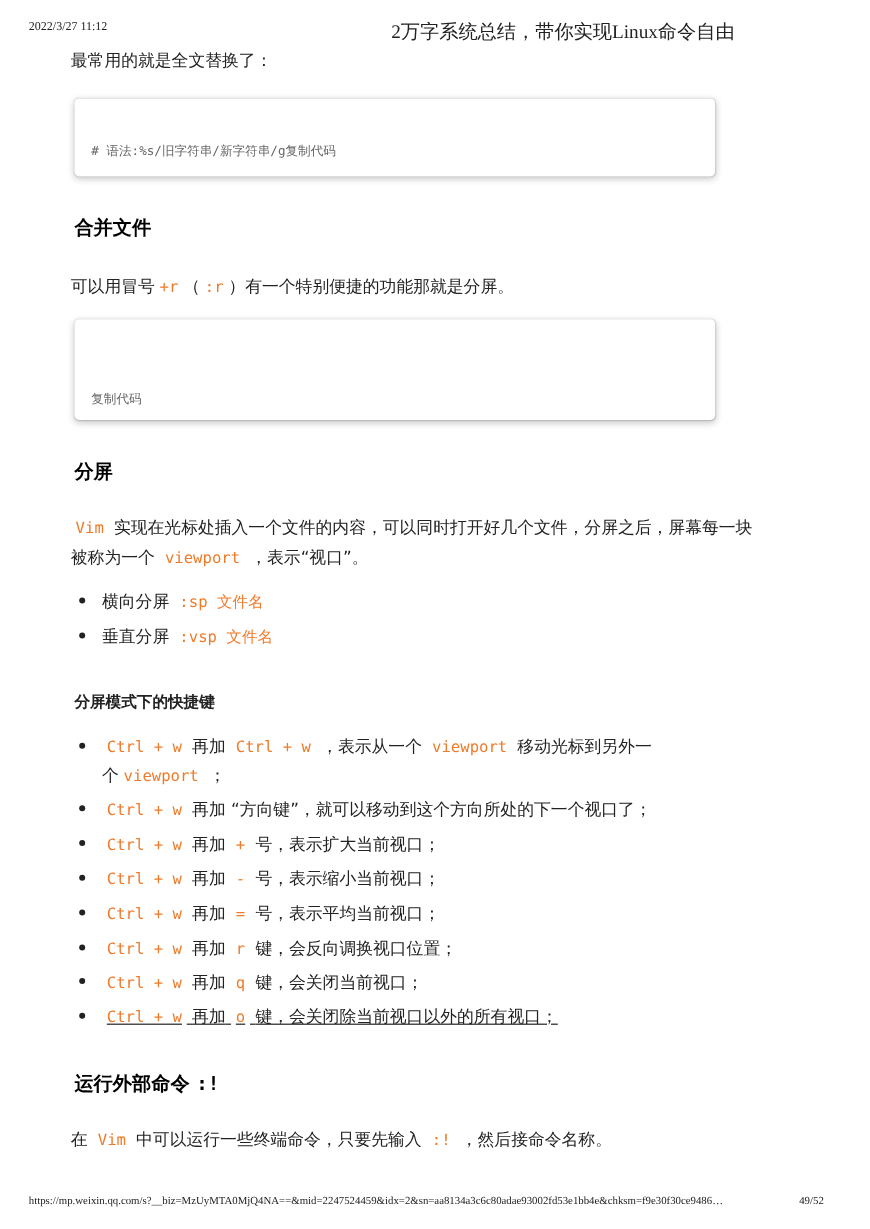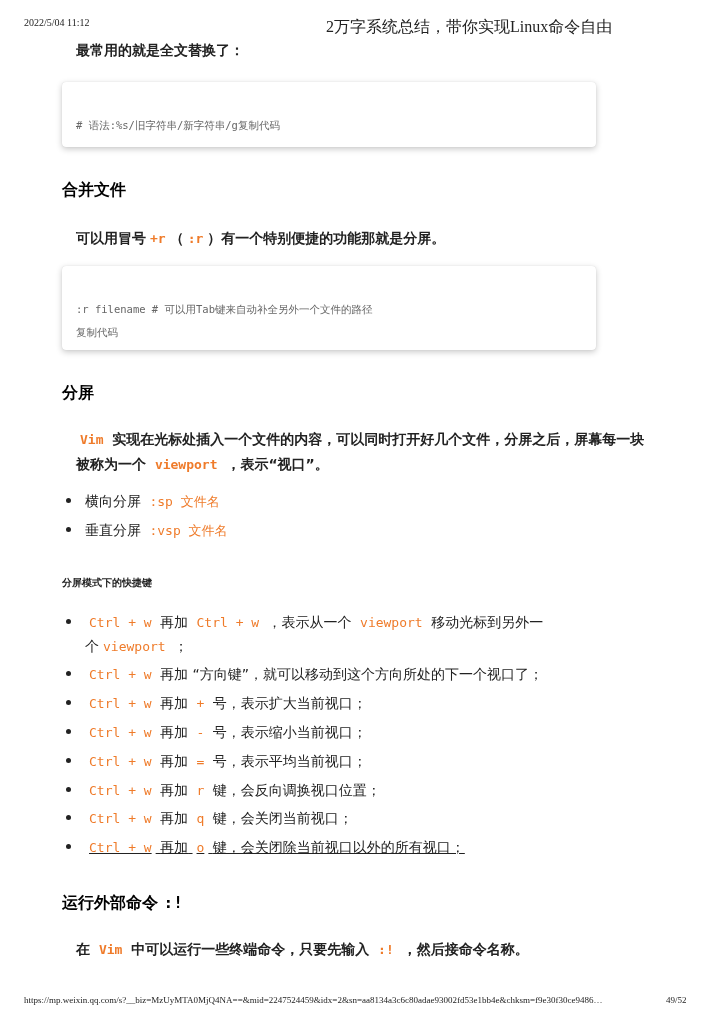--- a/index.html
+++ b/index.html
@@ -4,55 +4,54 @@
 <style>
   html, body { margin: 0; padding: 0; }
   body {
     width: 725px; height: 1024px; background: #ffffff; position: relative;
     font-family: "DejaVu Sans", sans-serif; color: #222; overflow: hidden;
   }
   .hdr-date { position: absolute; left: 24px; top: 17px; font-family: "Liberation Serif", serif; font-size: 10px; color: #222; }
   .hdr-title { position: absolute; left: 326px; top: 17px; font-family: "Liberation Serif", serif; font-size: 16px; color: #222; }
   .ftr-url { position: absolute; left: 24px; top: 995px; font-family: "Liberation Serif", serif; font-size: 9px; color: #222; white-space: nowrap; }
   .ftr-page { position: absolute; left: 666px; top: 995px; font-family: "Liberation Serif", serif; font-size: 9px; color: #222; }
-  .p { position: absolute; left: 76px; font-size: 14px; color: #222; white-space: nowrap; font-weight: bold; }
+  .p { position: absolute; left: 59px; font-size: 14px; color: #222; white-space: nowrap; }
   .code { font-family: "DejaVu Sans Mono", monospace; color: #ef7b2a; font-size: 13px; padding: 0 4px; }
   .h2 { position: absolute; left: 62px; font-size: 16px; font-weight: bold; color: #000000; }
-  .h3 { position: absolute; left: 62px; font-size: 10px; font-weight: bold; color: #222; }
+  .h3 { position: absolute; left: 62px; font-size: 13px; font-weight: bold; color: #222; }
   .codebox {
     position: absolute; left: 62px; width: 534px; background: #fff; border-radius: 4px;
     box-shadow: 0 2px 6px rgba(0,0,0,0.22), 0 0 1px rgba(0,0,0,0.15);
     text-align: right;
   }
   .codeline { position: absolute; left: 14px; font-family: "DejaVu Sans Mono", monospace; font-size: 10.5px; color: #666; white-space: nowrap; }
   .li { position: absolute; left: 66px; font-size: 14px; color: #222; white-space: nowrap; }
   .bullet { display: inline-block; width: 5px; height: 5px; background: #222; border-radius: 50%; vertical-align: middle; margin-right: 14px; position: relative; top: -2px; }
 </style>
 </head>
 <body>
 
 <div>
-  <span class="hdr-date">2022/5/04 11:12</span>
+  <span class="hdr-date">2022/3/27 11:12</span>
   <span class="hdr-title">2万字系统总结，带你实现Linux命令自由</span>
 </div>
 
 <div class="p" style="top:42px;">最常用的就是全文替换了：</div>
 
 <div class="codebox" style="top:82px;height:65px;">
   <div class="codeline" style="top:37px;"># 语法:%s/旧字符串/新字符串/g复制代码</div>
 </div>
 
 <div class="h2" style="top:180px;">合并文件</div>
 
 <div class="p" style="top:230px;">
   <span>可以用冒号</span><span class="code">+r</span><span>（</span><span class="code">:r</span><span>）有一个特别便捷的功能那就是分屏。</span>
 </div>
 
 <div class="codebox" style="top:266px;height:84px;">
-  <div class="codeline" style="top:37px;">:r filename # 可以用Tab键来自动补全另外一个文件的路径</div>
   <div class="codeline" style="top:60px;">复制代码</div>
 </div>
 
 <div class="h2" style="top:383px;">分屏</div>
 
 <div class="p" style="top:431px;">
   <span class="code">Vim</span> <span>实现在光标处插入一个文件的内容，可以同时打开好几个文件，分屏之后，屏幕每一块</span>
 </div>
 <div class="p" style="top:456px;">
   <span>被称为一个</span> <span class="code">viewport</span> <span>，表示“视口”。</span>

